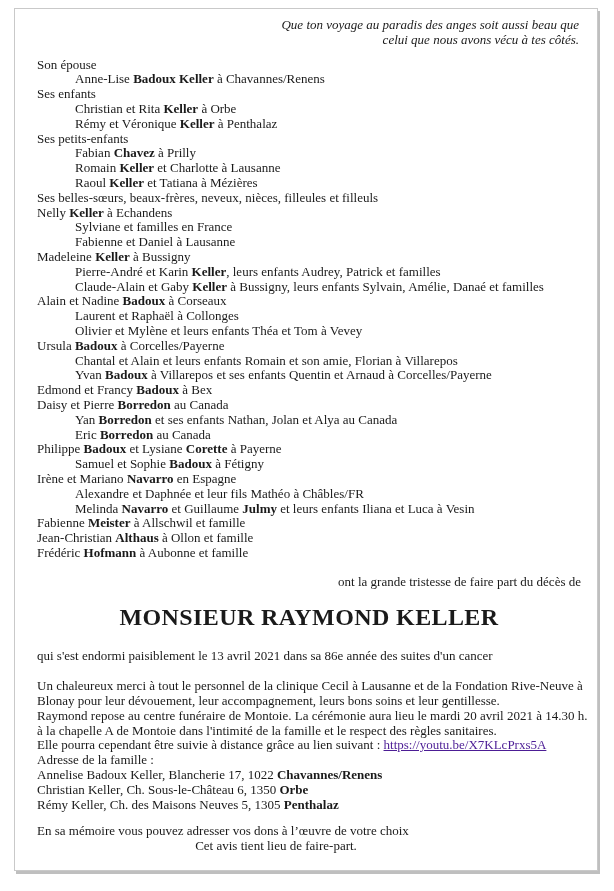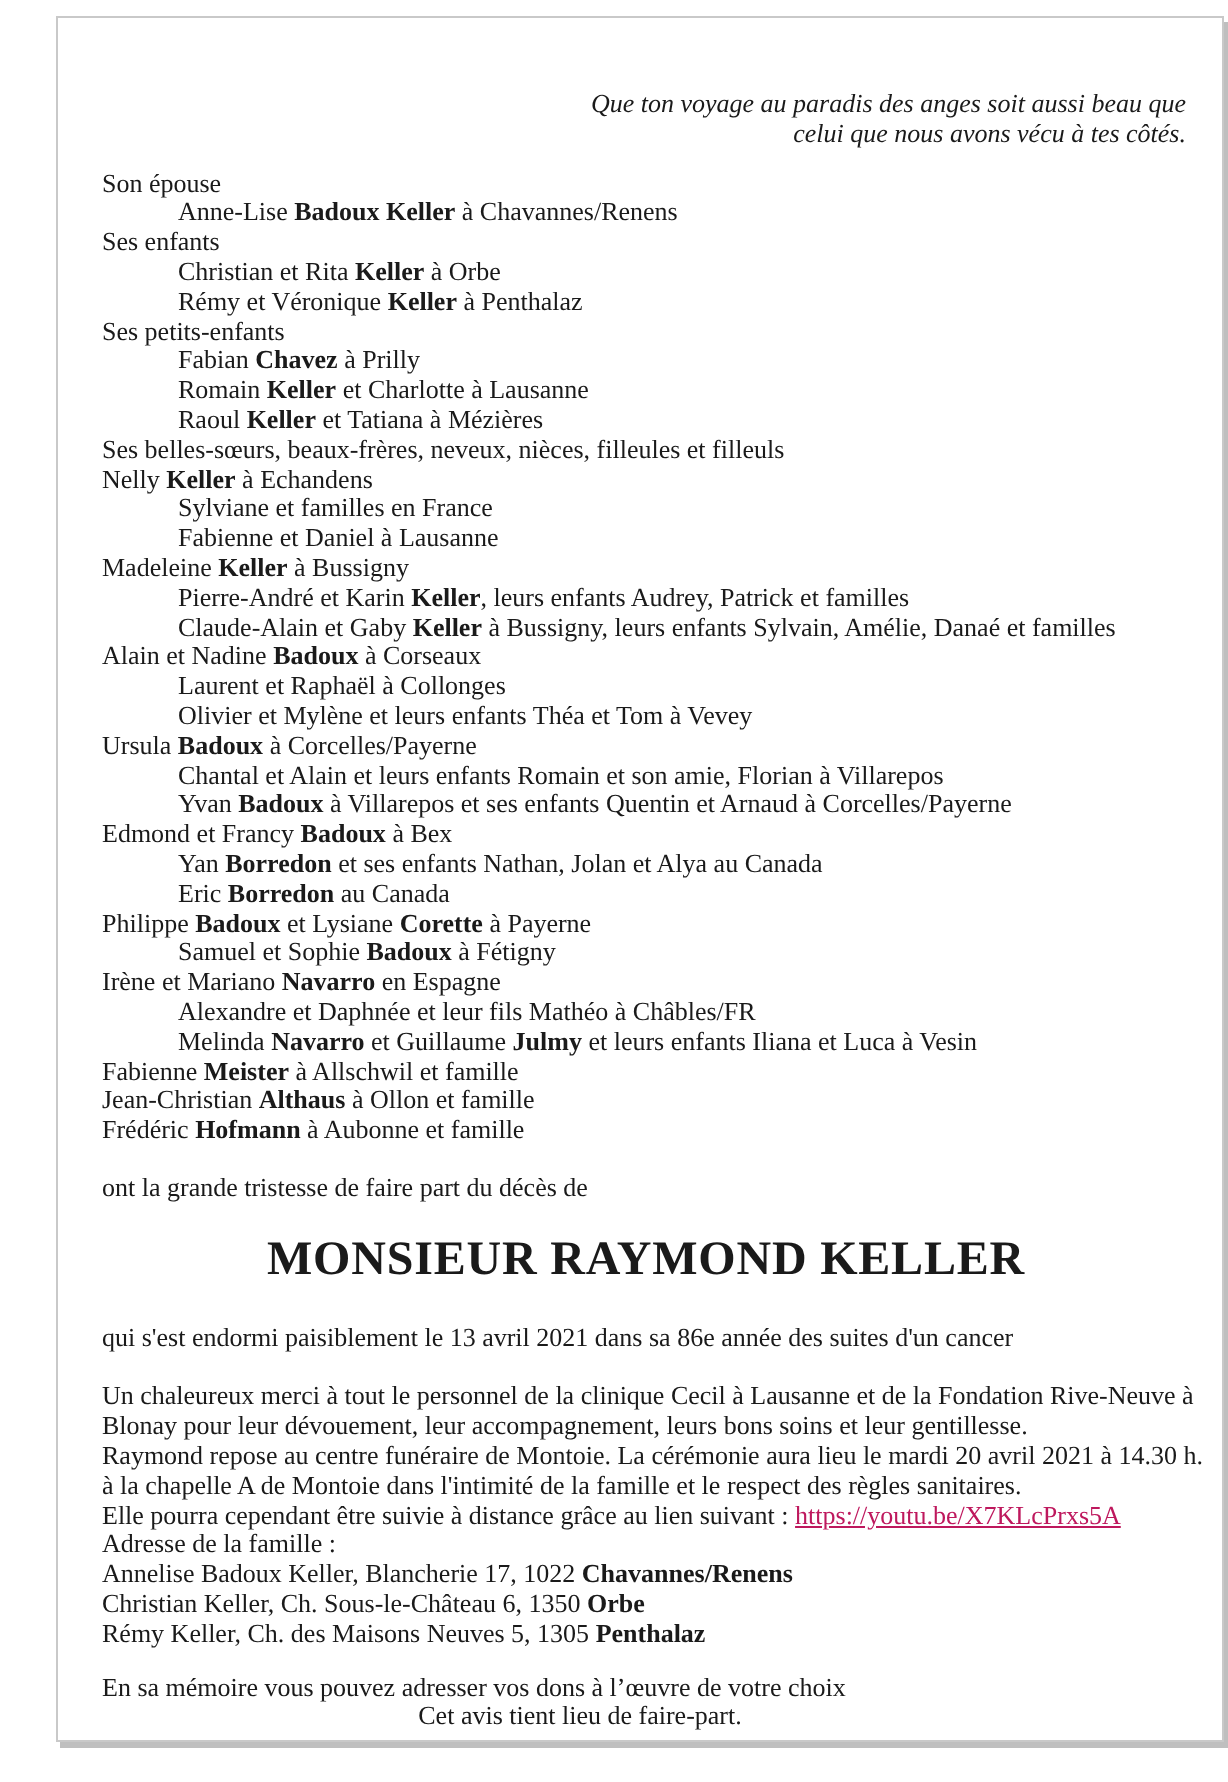--- a/index.html
+++ b/index.html
@@ -5,51 +5,51 @@
   html, body {
     margin: 0;
     padding: 0;
     background: #ffffff;
     width: 614px;
     height: 891px;
     font-family: "Liberation Serif", "DejaVu Serif", serif;
   }
   .page {
     position: absolute;
-    left: 28px;
+    left: 14px;
     top: 8px;
     width: 584px;
     height: 863px;
     box-sizing: border-box;
     background: #ffffff;
     border: 1px solid #c9c9c9;
     box-shadow: 2px 3px 0 #bfbfbf;
-    padding: 36px 16px 0 22px;
+    padding: 9px 16px 0 22px;
     color: #1a1a1a;
     overflow: hidden;
   }
   .quote {
     text-align: right;
     font-style: italic;
     font-size: 13.5px;
     line-height: 15.5px;
     margin-bottom: 10px;
     padding-right: 2px;
   }
   .quote .ln { white-space: normal; }
   .ln {
     font-size: 13px;
     line-height: 14.8px;
     white-space: nowrap;
   }
   .ln.ind { padding-left: 38px; }
   .b { font-weight: bold; }
-  .lk { color: #be185d; cursor: pointer; }
+  .lk { color: #4c1d95; cursor: pointer; }
   .ln.ctr { text-align: center; padding-right: 66px; white-space: normal; }
-  .intro-block { margin-top: 14px; }
+  .intro-block { margin-top: 14px; text-align: right; }
   .title {
     text-align: center;
     font-weight: bold;
     font-size: 24px;
     line-height: 22px;
     margin-top: 17px;
     letter-spacing: 0.4px;
   }
   .death-block { margin-top: 21px; }
   .ceremony-block { margin-top: 15px; }
@@ -82,20 +82,21 @@
       <div class="ln"><span>Madeleine </span><span class="b">Keller</span><span> à Bussigny</span></div>
       <div class="ln ind"><span>Pierre-André et Karin </span><span class="b">Keller</span><span>, leurs enfants Audrey, Patrick et familles</span></div>
       <div class="ln ind"><span>Claude-Alain et Gaby </span><span class="b">Keller</span><span> à Bussigny, leurs enfants Sylvain, Amélie, Danaé et familles</span></div>
       <div class="ln"><span>Alain et Nadine </span><span class="b">Badoux</span><span> à Corseaux</span></div>
       <div class="ln ind"><span>Laurent et Raphaël à Collonges</span></div>
       <div class="ln ind"><span>Olivier et Mylène et leurs enfants Théa et Tom à Vevey</span></div>
       <div class="ln"><span>Ursula </span><span class="b">Badoux</span><span> à Corcelles/Payerne</span></div>
       <div class="ln ind"><span>Chantal et Alain et leurs enfants Romain et son amie, Florian à Villarepos</span></div>
       <div class="ln ind"><span>Yvan </span><span class="b">Badoux</span><span> à Villarepos et ses enfants Quentin et Arnaud à Corcelles/Payerne</span></div>
       <div class="ln"><span>Edmond et Francy </span><span class="b">Badoux</span><span> à Bex</span></div>
+      <div class="ln"><span>Daisy et Pierre </span><span class="b">Borredon</span><span> au Canada</span></div>
       <div class="ln ind"><span>Yan </span><span class="b">Borredon</span><span> et ses enfants Nathan, Jolan et Alya au Canada</span></div>
       <div class="ln ind"><span>Eric </span><span class="b">Borredon</span><span> au Canada</span></div>
       <div class="ln"><span>Philippe </span><span class="b">Badoux</span><span> et Lysiane </span><span class="b">Corette</span><span> à Payerne</span></div>
       <div class="ln ind"><span>Samuel et Sophie </span><span class="b">Badoux</span><span> à Fétigny</span></div>
       <div class="ln"><span>Irène et Mariano </span><span class="b">Navarro</span><span> en Espagne</span></div>
       <div class="ln ind"><span>Alexandre et Daphnée et leur fils Mathéo à Châbles/FR</span></div>
       <div class="ln ind"><span>Melinda </span><span class="b">Navarro</span><span> et Guillaume </span><span class="b">Julmy</span><span> et leurs enfants Iliana et Luca à Vesin</span></div>
       <div class="ln"><span>Fabienne </span><span class="b">Meister</span><span> à Allschwil et famille</span></div>
       <div class="ln"><span>Jean-Christian </span><span class="b">Althaus</span><span> à Ollon et famille</span></div>
       <div class="ln"><span>Frédéric </span><span class="b">Hofmann</span><span> à Aubonne et famille</span></div>

